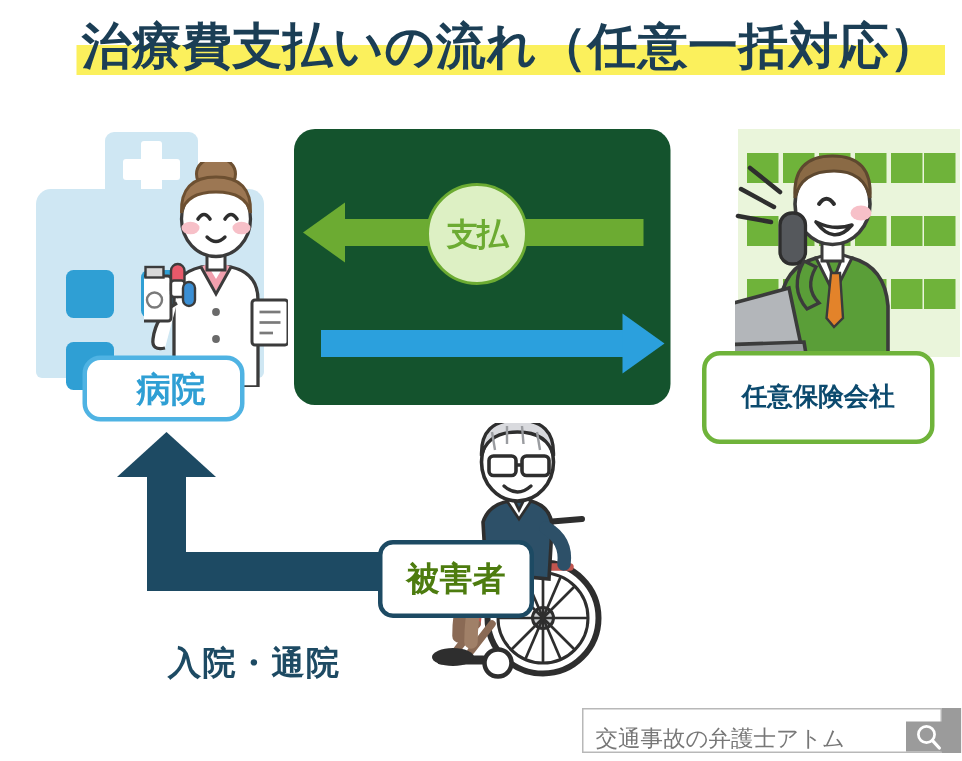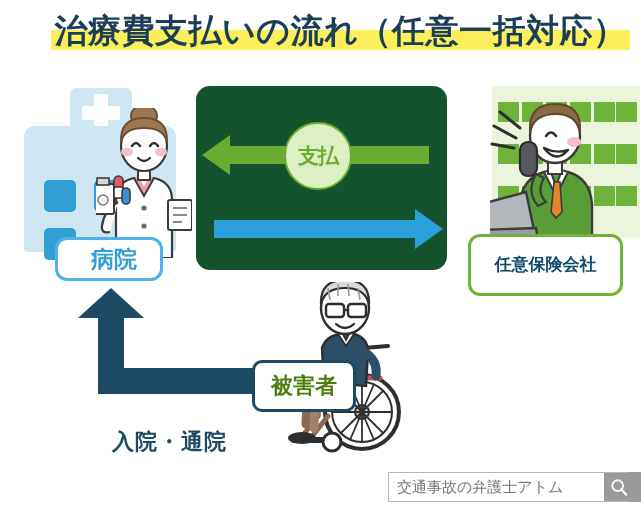--- a/index.html
+++ b/index.html
@@ -327,20 +327,21 @@
   .searchbar {
     position: absolute;
     left: 388px;
     top: 472px;
     width: 240px;
     height: 30px;
     display: flex;
     background: #ffffff;
     border: 1px solid #b8b8b8;
     box-sizing: border-box;
+    align-items: flex-end;
   }
   .search-input {
     flex: 1;
     border: none;
     outline: none;
     background: transparent;
     font-family: "Liberation Sans", "DejaVu Sans", sans-serif;
     font-size: 15px;
     color: #777777;
     padding: 0 8px;

